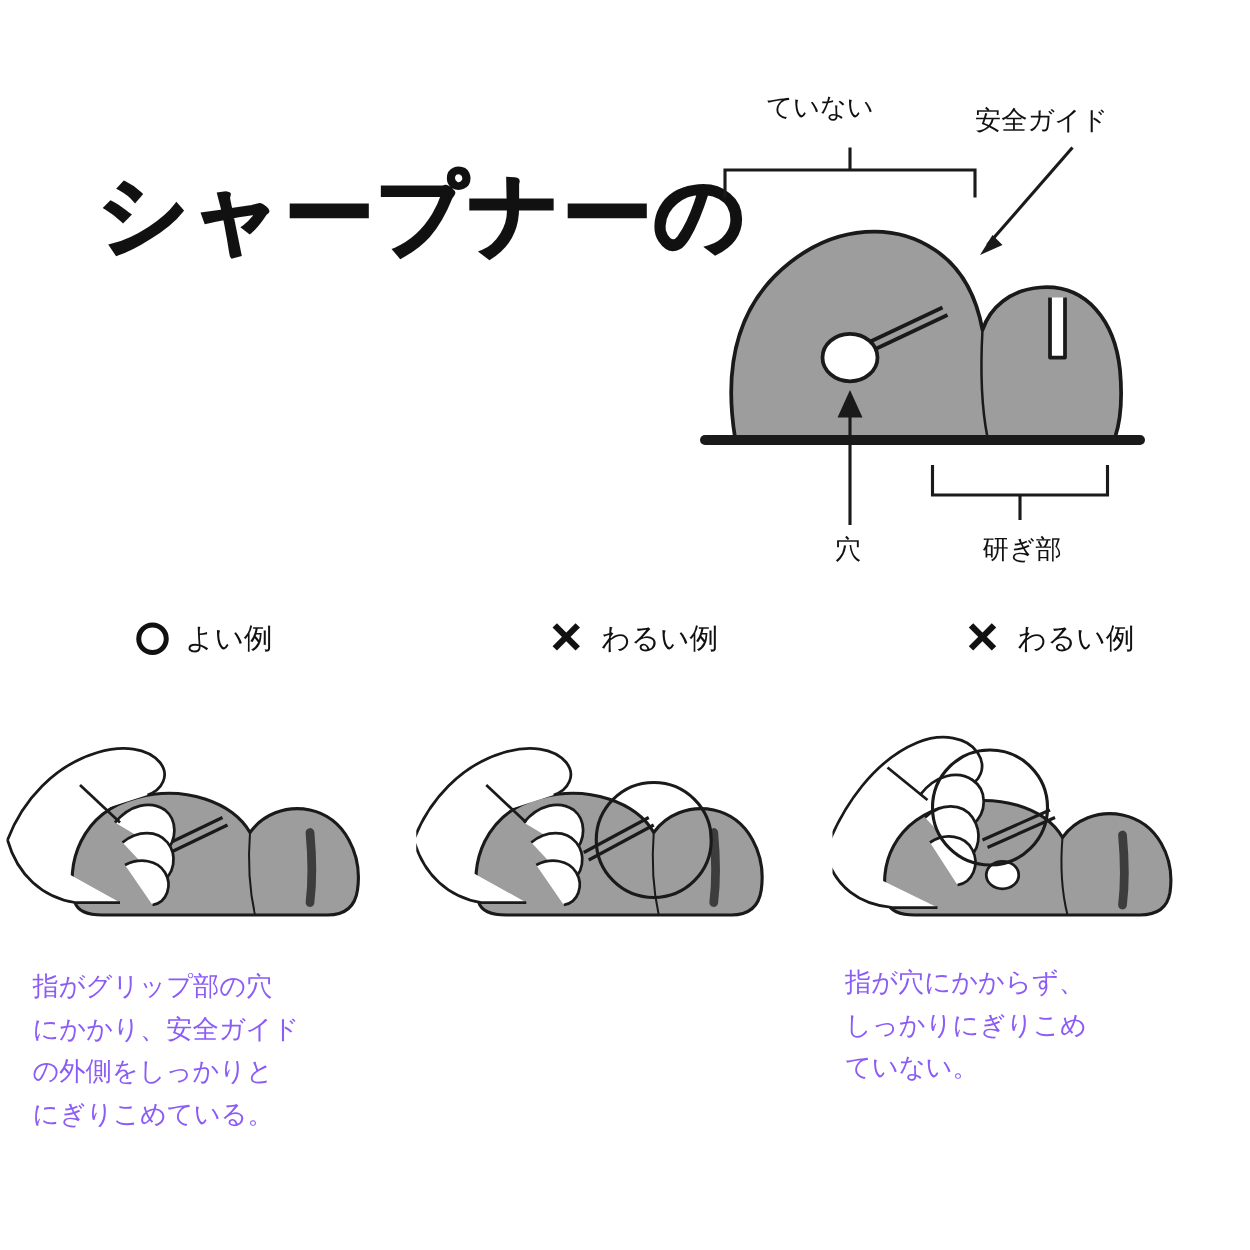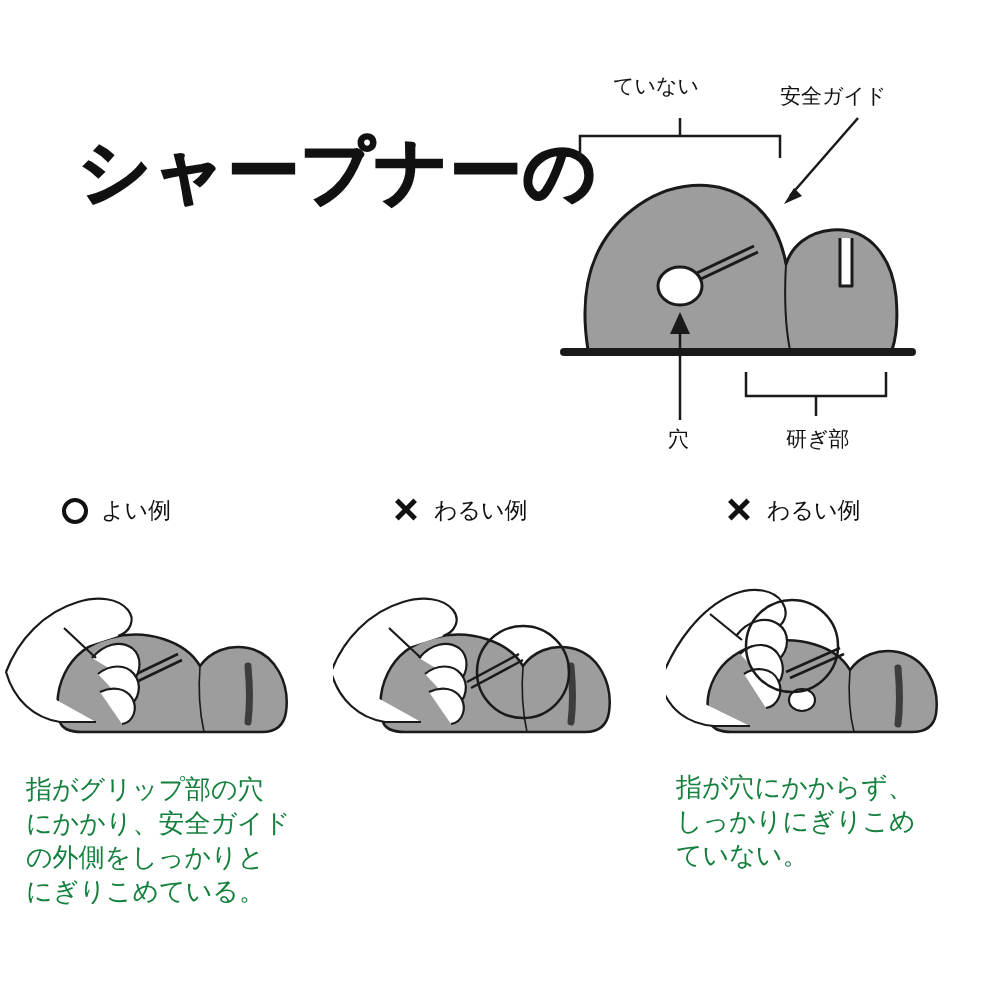--- a/index.html
+++ b/index.html
@@ -73,21 +73,21 @@
     display: flex;
   }
   .example {
     width: 333px;
     position: relative;
   }
   .ex-head {
     display: flex;
     align-items: center;
     gap: 14px;
-    padding-left: 61px;
+    padding-left: 108px;
     height: 44px;
   }
   .mark {
     width: 26px;
     height: 26px;
     position: relative;
     flex: none;
   }
   .mark.good::before {
     content: "";
@@ -118,23 +118,23 @@
   .ex-art {
     height: 240px;
     position: relative;
   }
   .ex-art svg { display: block; }
 
   .ex-caption {
     padding-left: 26px;
     padding-right: 10px;
     font-family: "DejaVu Sans", sans-serif;
-    font-size: 26px;
+    font-size: 21px;
     line-height: 34px;
-    color: #15803d;
+    color: #8b5cf6;
     white-space: pre-line;
   }
   .ex2 .ex-caption { padding-left: 22px; }
   .ex3 .ex-caption { padding-left: 10px; font-family: Liberation Mono, monospace; }
 </style>
 </head>
 <body>
 
 <div class="page">
 

